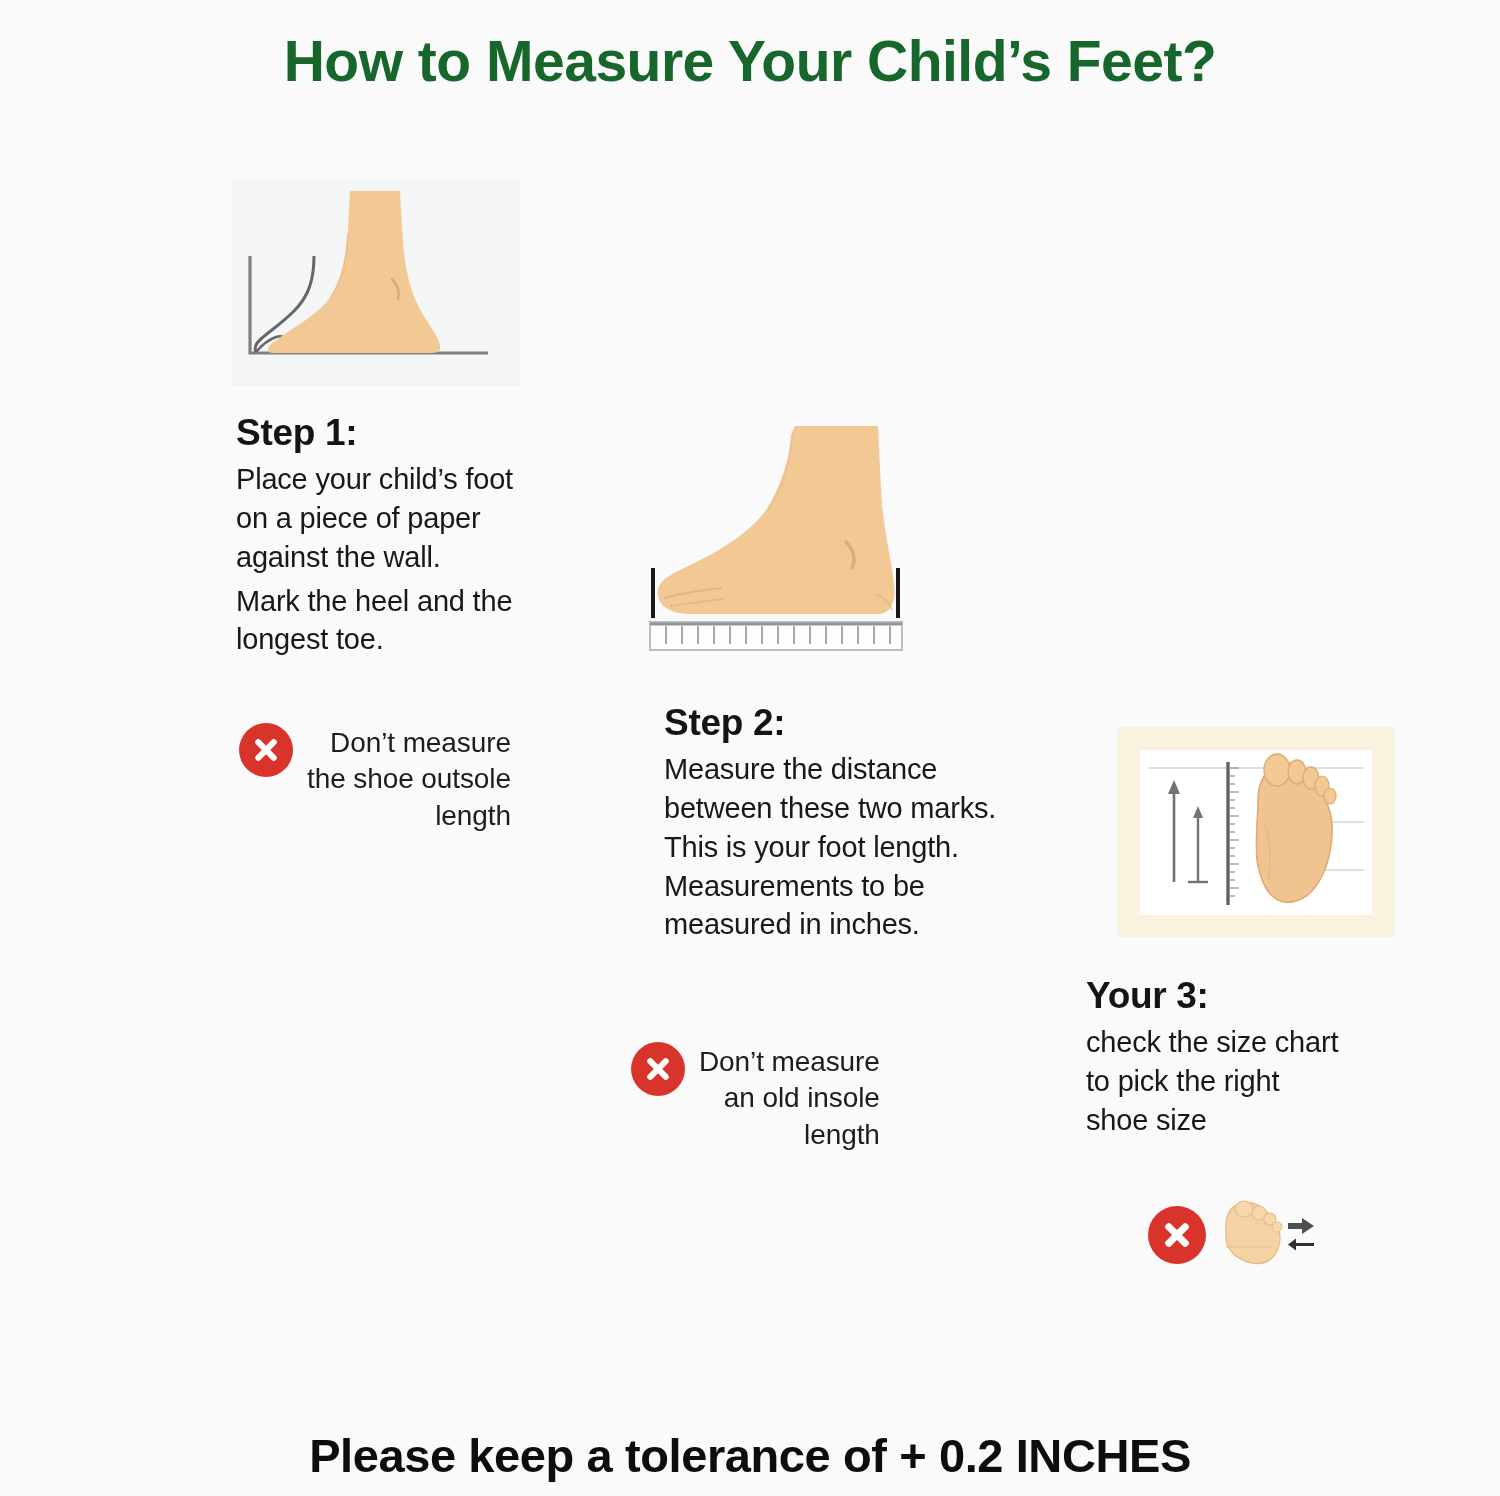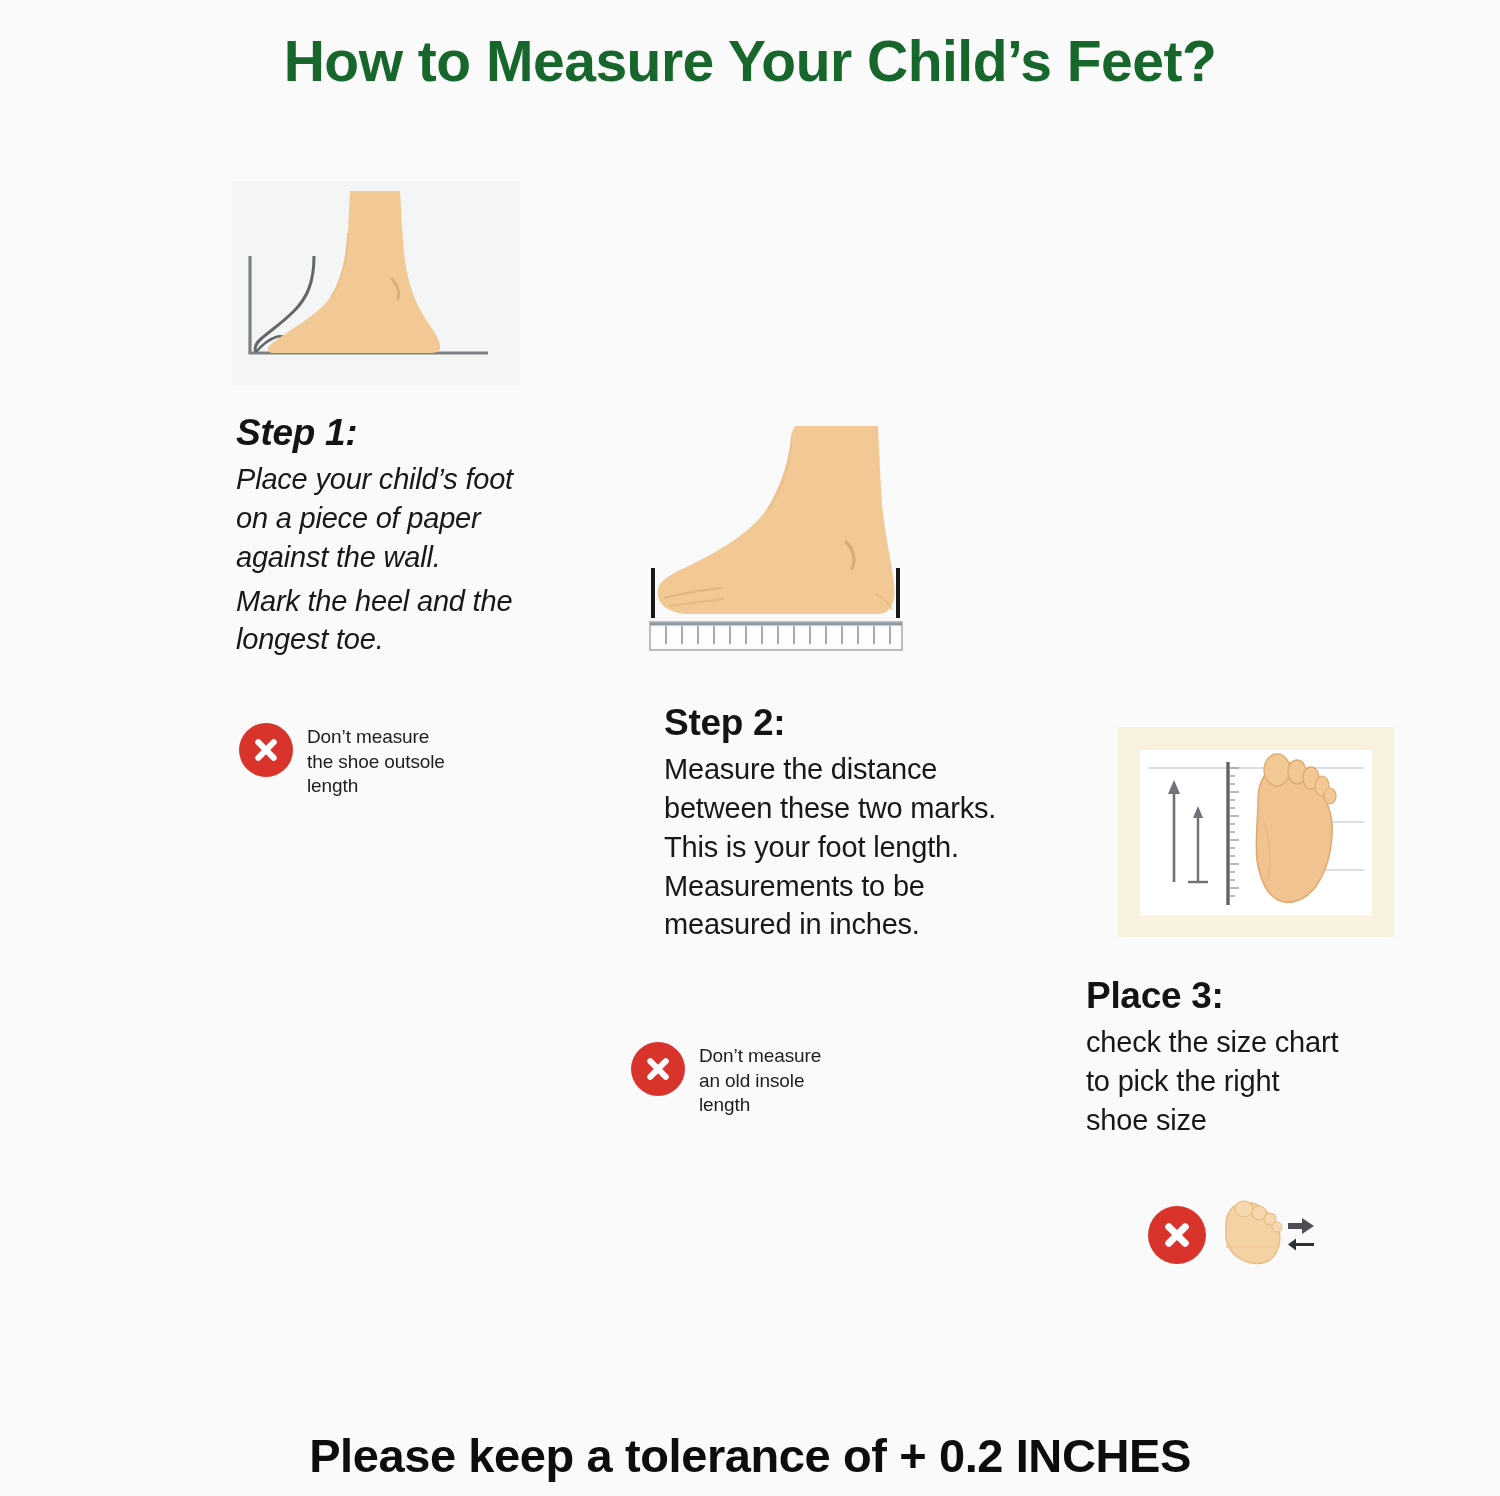--- a/index.html
+++ b/index.html
@@ -76,26 +76,27 @@
     left: 50%;
     top: 50%;
     width: 28px;
     height: 6px;
     background: #fff;
     border-radius: 3px;
   }
   .warn-icon::before { transform: translate(-50%,-50%) rotate(45deg); }
   .warn-icon::after  { transform: translate(-50%,-50%) rotate(-45deg); }
   .warn-text {
-    font-size: 19px;
+    font-size: 28px;
     line-height: 1.30;
     color: #1d1d1f;
     padding-top: 2px;
     white-space: pre-line;
     letter-spacing: -0.1px;
+    text-align: right;
   }
 
   
   .panel-s1 {
     position: absolute;
     left: 232px;
     top: 181px;
     width: 288px;
     height: 205px;
     background: #f4f5f5;
@@ -177,21 +178,21 @@
                C198,146 206,154 208,164 C209,170 206,172 200,172
                L40,172 C36,172 34,168 38,164 C52,152 76,140 92,124
                C108,108 114,80 116,50 Z" fill="#f2c894"></path>
 
       <path d="M160,98 C166,104 168,112 166,118" fill="none" stroke="#dbab78" stroke-width="2.6" stroke-linecap="round"></path>
 
       <path d="M116,52 C115,78 110,100 99,116" fill="none" stroke="#e8bb84" stroke-width="2" opacity="0.7"></path>
     </svg>
   </div>
 
-  <div class="step-block" style="left:236px; top:412px; width:330px;font-style:italic;">
+  <div class="step-block" style="left:236px; top:412px; width:330px;">
     <div class="step-heading">Step 1:</div>
     <p class="step-body" style="white-space:pre-line;">Place your child’s foot
 on a piece of paper
 against the wall.</p>
     <p class="step-body para2" style="white-space:pre-line;">Mark the heel and the
 longest toe.</p>
   </div>
 
   <div class="warn" style="left:239px; top:723px; width:300px;">
     <span class="warn-icon"></span>
@@ -310,21 +311,21 @@
           <ellipse cx="182" cy="36" rx="7" ry="10" fill="#f2c894" stroke="#e0ab72" stroke-width="1.2"></ellipse>
           <ellipse cx="190" cy="46" rx="6" ry="8" fill="#f2c894" stroke="#e0ab72" stroke-width="1.2"></ellipse>
 
           <path d="M124,72 C130,90 132,112 128,130" fill="none" stroke="#e6b682" stroke-width="1.6" opacity="0.8"></path>
         </g>
       </svg>
     </div>
   </div>
 
   <div class="step-block" style="left:1086px; top:975px; width:340px;">
-    <div class="step-heading">Place 3:</div>
+    <div class="step-heading">Your 3:</div>
     <p class="step-body" style="white-space:pre-line;">check the size chart
 to pick the right
 shoe size</p>
   </div>
 
   <div class="warn3">
     <span class="warn-icon"></span>
     <span>
       <svg width="104" height="72" viewBox="0 0 104 72" aria-hidden="true">
 

